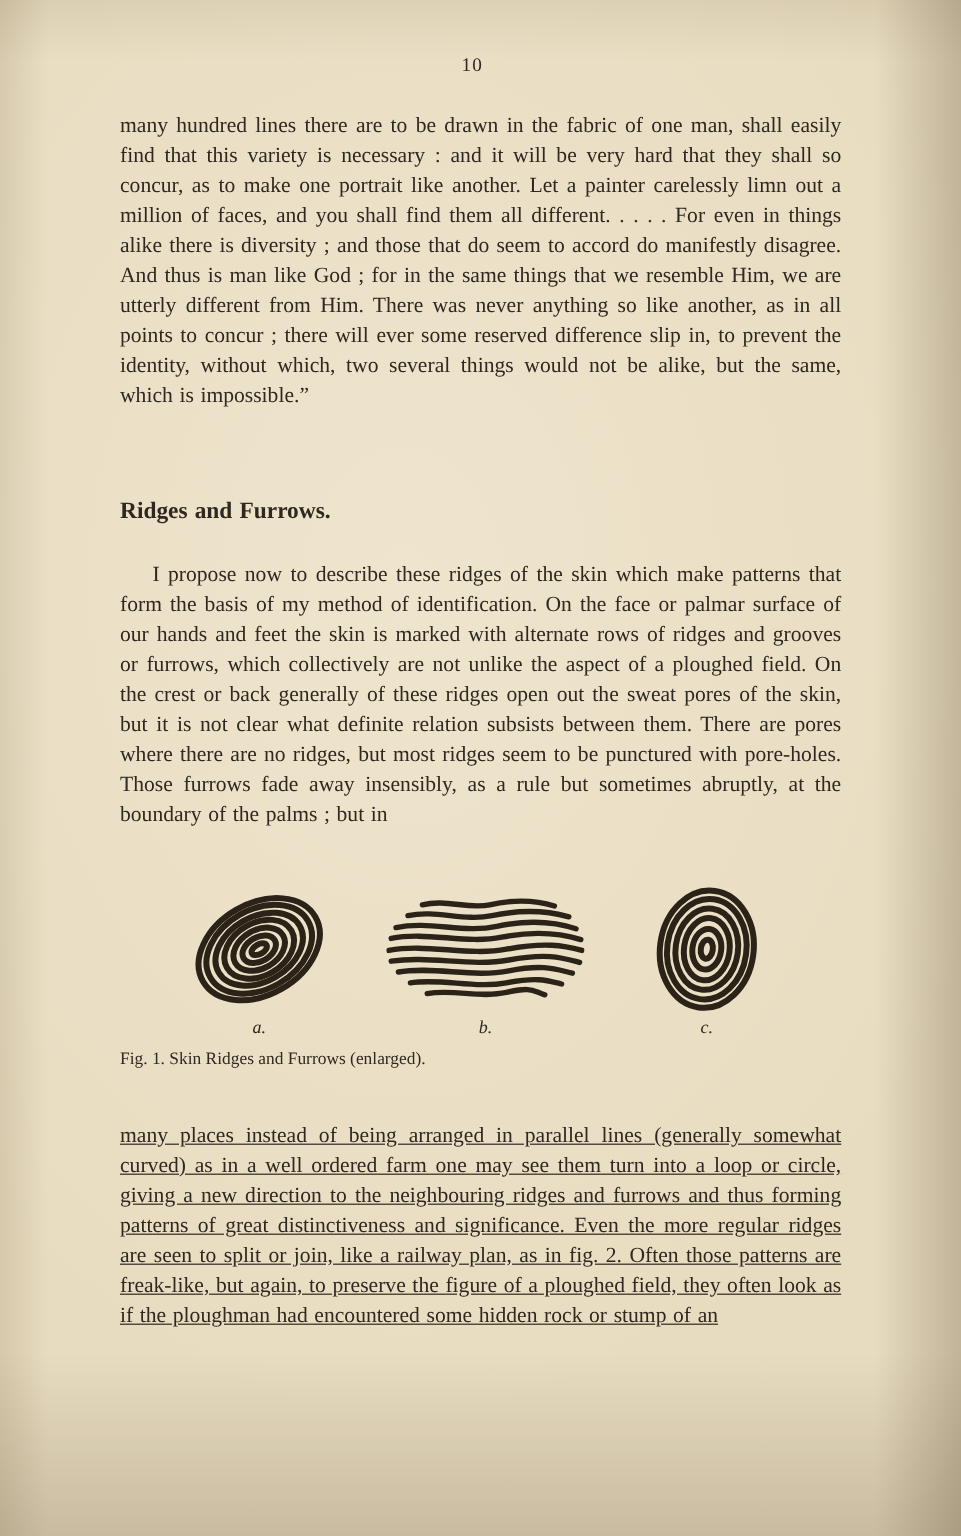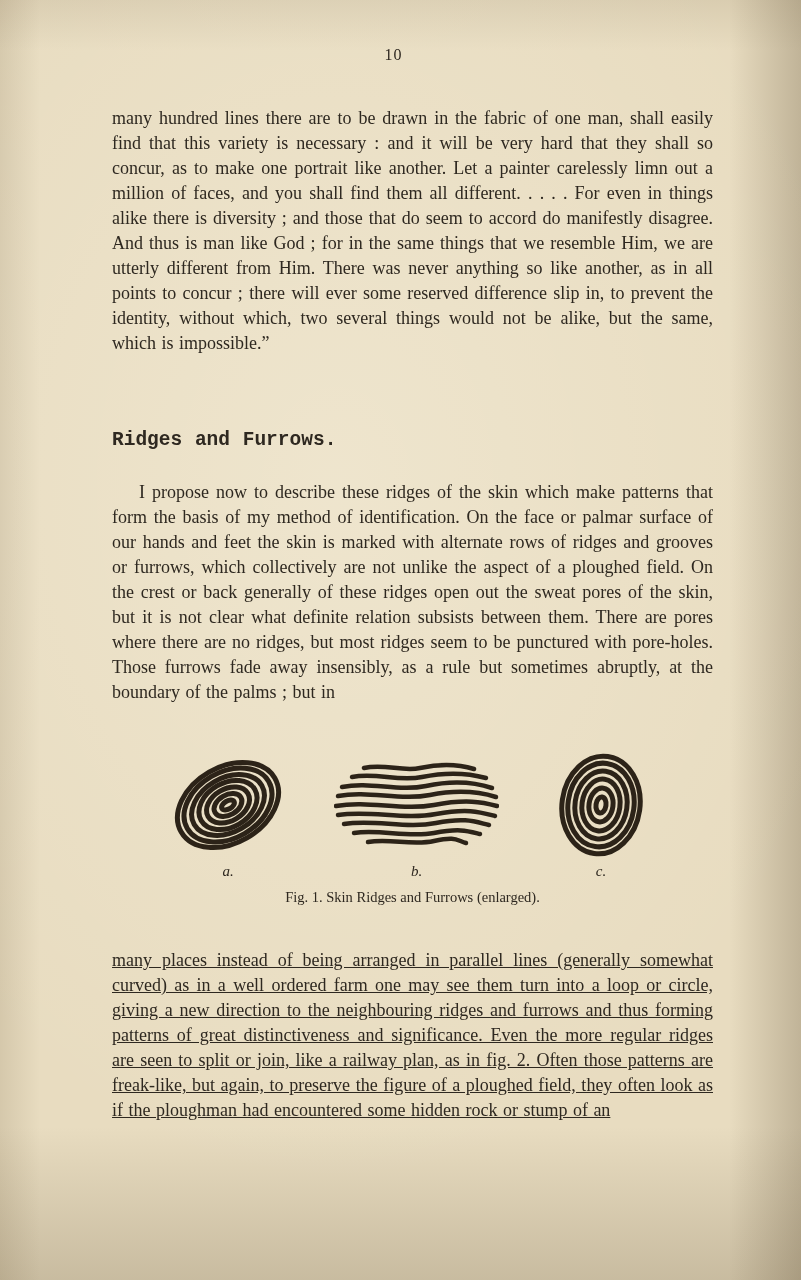--- a/index.html
+++ b/index.html
@@ -16,35 +16,34 @@
       radial-gradient(120% 100% at 42% 38%, rgba(255,252,240,0.28) 0%, rgba(0,0,0,0) 55%),
       linear-gradient(to right, rgba(98,78,45,0.14) 0%, rgba(0,0,0,0) 5%, rgba(0,0,0,0) 91%, rgba(74,58,32,0.25) 100%),
       linear-gradient(to bottom, rgba(90,72,40,0.10) 0%, rgba(0,0,0,0) 4%, rgba(0,0,0,0) 88%, rgba(74,58,32,0.20) 100%),
       #e8dcc0;
   }
   .page-number {
     position: absolute; top: 46px; left: 0; right: 14px;
     text-align: center; font-size: 16px; letter-spacing: 1px;
   }
   .content {
-    position: absolute; top: 106px; left: 100px; width: 601px; margin-left: 12px;
+    position: absolute; top: 92px; left: 100px; width: 601px;
   }
   p {
     margin: 0;
     font-size: 18px;
     line-height: 25px;
     text-align: justify;
     word-spacing: 1px;
   }
   .section-heading {
     margin: 72px 0 0 0;
     font-size: 19.5px;
     font-weight: bold;
     line-height: 25px;
-    font-family: Liberation Mono, monospace;
   }
   .body-1 { margin-top: 27px; text-indent: 27px; }
   .body-2 { margin-top: 42px; text-decoration: underline; }
   .figure { margin: 44px 0 0 0; }
   .fig-row {
     display: flex;
     justify-content: center;
     align-items: stretch;
     gap: 46px;
   }
@@ -54,21 +53,20 @@
     display: flex; align-items: center; justify-content: center;
   }
   .fig-label {
     margin-top: 2px;
     font-size: 15px;
     font-style: italic;
     text-align: center;
   }
   .fig-caption {
     margin-top: 9px;
-    text-align: center;
     font-size: 14.5px;
   }
   .ink { stroke: #2c2318; fill: none; }
 </style>
 </head>
 <body>
 
 <div class="page">
 
   <div class="page-number">10</div>

